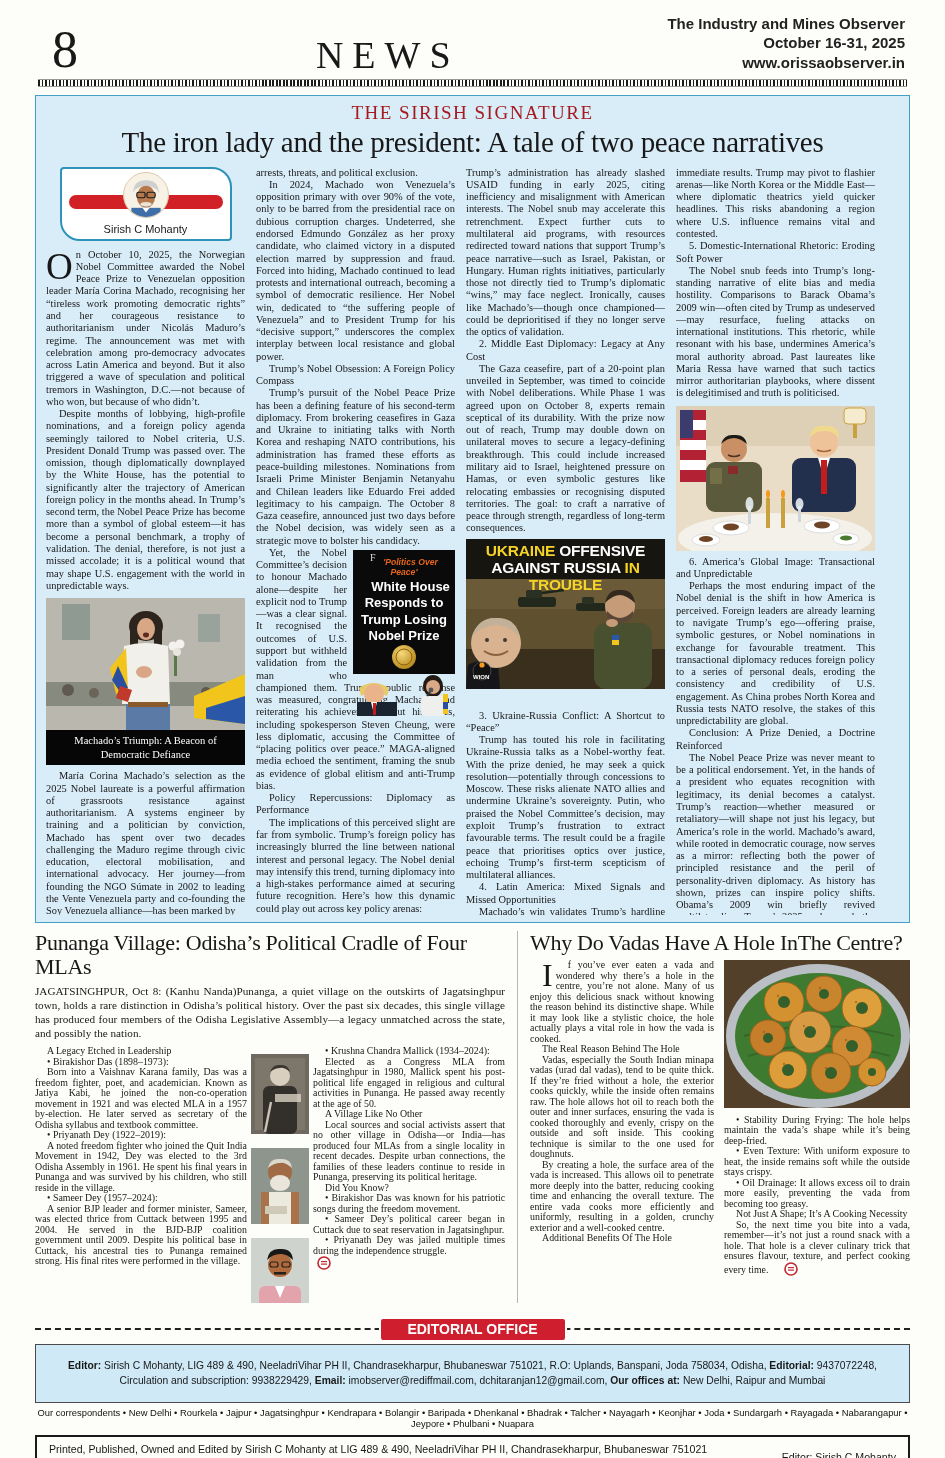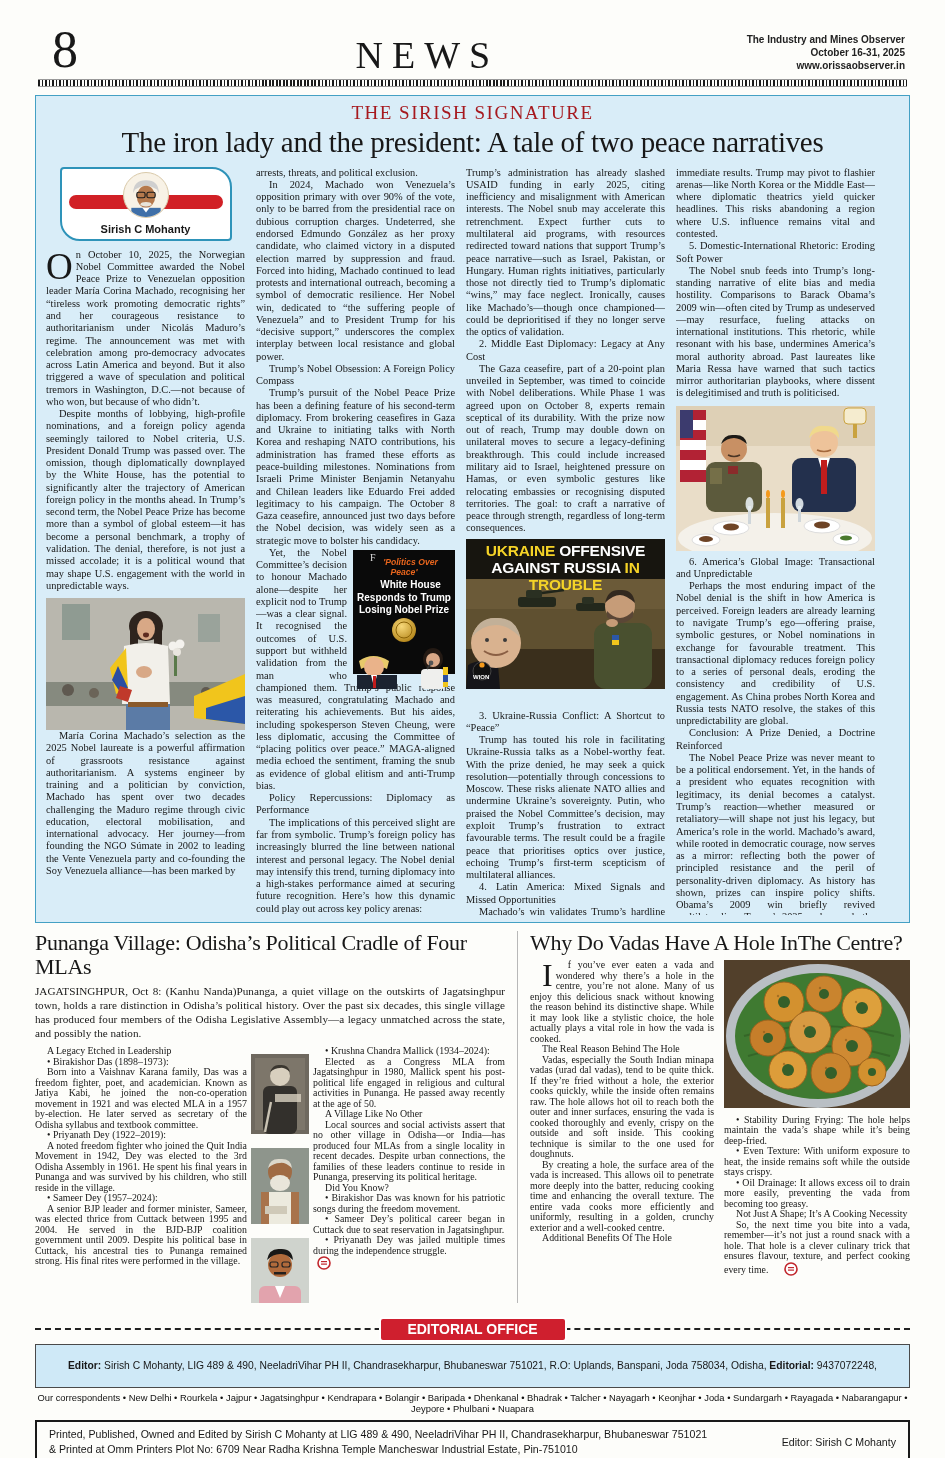--- a/index.html
+++ b/index.html
@@ -8,21 +8,21 @@
     width:945px; height:1458px; margin:0 auto; background:#fdfdfa;
     position:relative; overflow:hidden; color:#181818;
     font-family:"Liberation Serif", serif;
   }
   
   .masthead { display:flex; align-items:flex-end; justify-content:space-between;
     padding:14px 40px 2px 52px; height:74px; }
   .page-num { font-size:52px; line-height:.85; }
   .news-title { font-size:38px; letter-spacing:9px; line-height:.9; padding-left:30px;}
   .pub-info { text-align:right; font-family:"Liberation Sans", sans-serif;
-    font-size:10px; font-weight:bold; line-height:1.3; color:#222; }
+    font-size:15px; font-weight:bold; line-height:1.3; color:#222; }
   .tick-rule { height:8px; margin:5px 38px 0;
     background:repeating-linear-gradient(90deg,#1a1a1a 0 1.5px, transparent 1.5px 3.5px);
     border-top:1px solid #999; border-bottom:1px solid #999; }
   
   .feature { margin:8px 35px 0; background:#d9edf8; border:1px solid #44a0c4;
     padding:6px 10px 8px; height:828px; }
   .kicker { text-align:center; color:#a6191f; font-size:19px; letter-spacing:1.5px;
     line-height:1.15; }
   .headline { text-align:center; font-size:29px; font-weight:400; line-height:1.2;
     margin:1px 0 7px; letter-spacing:-.3px; }
@@ -34,36 +34,36 @@
   .dropcap { float:left; font-size:37px; line-height:.8; padding:3px 3px 0 0; }
   
   .author-box { width:172px; height:74px; margin:0 auto 8px; background:#fff;
     border:2px solid #2e93b9; border-radius:4px 20px 4px 20px; position:relative; }
   .red-banner { position:absolute; top:26px; left:7px; right:7px; height:14px;
     background:#d12026; border-radius:7px; }
   .portrait { position:absolute; top:3px; left:50%; transform:translateX(-50%);
     width:46px; height:46px; border-radius:50%; background:#f8f2e6;
     border:1px solid #d9c9a9; overflow:hidden; z-index:2; }
   .author-name { position:absolute; bottom:3px; width:100%; text-align:center;
-    font-family:"Liberation Sans", sans-serif; font-weight:bold; font-size:11px;
+    font-family:"Liberation Sans", sans-serif; font-weight:normal; font-size:11px;
     text-indent:0; }
   
   .photo-frame { margin-top:6px; }
   .photo-frame svg { display:block; }
   .caption { background:#060606; color:#fff; text-align:center; font-size:10.5px;
     line-height:1.3; padding:4px 6px; margin-bottom:5px; }
   
   .inset-politics { float:right; width:102px; height:124px; background:#0a0a0a;
     color:#fff; margin:3px 0 3px 6px; padding:2px 3px; text-align:center;
     font-family:"Liberation Sans", sans-serif; position:relative; }
   .ip-f { position:absolute; left:4px; top:2px; font-family:"Liberation Serif", serif;
     font-size:10px; color:#ddd; }
   .ip-title { color:#e8651d; font-style:italic; font-weight:bold; font-size:8.6px;
     margin-top:5px; }
-  .ip-sub { font-size:10px; font-weight:bold; line-height:1.25; margin-top:2px; }
+  .ip-sub { font-size:13px; font-weight:bold; line-height:1.25; margin-top:2px; }
   
   .inset-ukraine { position:relative; width:100%; height:150px; margin:4px 0 21px;
     background:#17150f; overflow:hidden; }
   .iu-head { position:absolute; top:3px; left:0; right:0; text-align:center;
     font-family:"Liberation Sans", sans-serif; font-weight:800; font-size:15.5px;
     line-height:1.1; letter-spacing:-.2px; z-index:2; }
   .yel { color:#f5d327; } .wht { color:#ffffff; }
   
   .bottom { display:flex; gap:12px; margin:8px 35px 0; height:372px; overflow:hidden; }
   .punanga { width:482px; }
@@ -172,20 +172,21 @@
             <path d="M74,88 L70,100 L82,104 L86,92 Z" fill="#c0392b"></path>
             <ellipse cx="98" cy="74" rx="8" ry="6" fill="#d8a886"></ellipse>
             <rect x="128" y="52" width="3" height="26" fill="#5a7a4a"></rect>
             <circle cx="127" cy="48" r="4.5" fill="#f4f2ee"></circle>
               <circle cx="134" cy="46" r="4.5" fill="#f4f2ee"></circle>
               <circle cx="131" cy="54" r="4" fill="#e9e6df"></circle>
             <rect x="80" y="106" width="44" height="26" fill="#5b7ba6"></rect>
             <rect x="82" y="104" width="40" height="5" fill="#8a5a2b"></rect>
           </svg>
         </div>
+        <div class="caption">Machado’s Triumph: A Beacon of Democratic Defiance</div>
         <p>María Corina Machado’s selection as the 2025 Nobel laureate is a powerful affirmation of grassroots resistance against authoritarianism. A systems engineer by training and a politician by conviction, Machado has spent over two decades challenging the Maduro regime through civic education, electoral mobilisation, and international advocacy. Her journey—from founding the NGO Súmate in 2002 to leading the Vente Venezuela party and co-founding the Soy Venezuela alliance—has been marked by</p>
       </div>
 
       <div class="col">
         <p class="noindent">arrests, threats, and political exclusion.</p>
         <p>In 2024, Machado won Venezuela’s opposition primary with over 90% of the vote, only to be barred from the presidential race on dubious corruption charges. Undeterred, she endorsed Edmundo González as her proxy candidate, who claimed victory in a disputed election marred by suppression and fraud. Forced into hiding, Machado continued to lead protests and international outreach, becoming a symbol of democratic resilience. Her Nobel win, dedicated to “the suffering people of Venezuela” and to President Trump for his “decisive support,” underscores the complex interplay between local resistance and global power.</p>
         <p>Trump’s Nobel Obsession: A Foreign Policy Compass</p>
         <p>Trump’s pursuit of the Nobel Peace Prize has been a defining feature of his second-term diplomacy. From brokering ceasefires in Gaza and Ukraine to initiating talks with North Korea and reshaping NATO contributions, his administration has framed these efforts as peace-building milestones. Nominations from Israeli Prime Minister Benjamin Netanyahu and Chilean leaders like Eduardo Frei added legitimacy to his campaign. The October 8 Gaza ceasefire, announced just two days before the Nobel decision, was widely seen as a strategic move to bolster his candidacy.</p>
         <p>
           <span class="inset-politics">
@@ -464,20 +465,21 @@
         </div>
       </div>
     </div>
   </div>
 
   <div class="editorial">
     <div class="dash-line"></div>
     <div class="ed-banner">EDITORIAL OFFICE</div>
     <div class="ed-box">
       <div><b>Editor:</b><span> Sirish C Mohanty, LIG 489 &amp; 490, NeeladriVihar PH II, Chandrasekharpur, Bhubaneswar 751021, R.O: Uplands, Banspani, Joda 758034, Odisha, </span><b>Editorial:</b><span> 9437072248,</span></div>
+      <div><span>Circulation and subscription: 9938229429, </span><b>Email:</b><span> imobserver@rediffmail.com, dchitaranjan12@gmail.com, </span><b>Our offices at:</b><span> New Delhi, Raipur and Mumbai</span></div>
     </div>
     <div class="correspondents">Our correspondents • New Delhi • Rourkela • Jajpur • Jagatsinghpur • Kendrapara • Bolangir • Baripada • Dhenkanal • Bhadrak • Talcher • Nayagarh • Keonjhar • Joda • Sundargarh • Rayagada • Nabarangapur • Jeypore • Phulbani • Nuapara</div>
   </div>
 
   <div class="imprint">
     <div>
       <div>Printed, Published, Owned and Edited by  Sirish C Mohanty at LIG 489 &amp; 490, NeeladriVihar PH II, Chandrasekharpur, Bhubaneswar 751021</div>
       <div>&amp; Printed at Omm Printers Plot No: 6709 Near Radha Krishna Temple Mancheswar Industrial Estate, Pin-751010</div>
     </div>
     <div class="right">Editor: Sirish C Mohanty</div>

